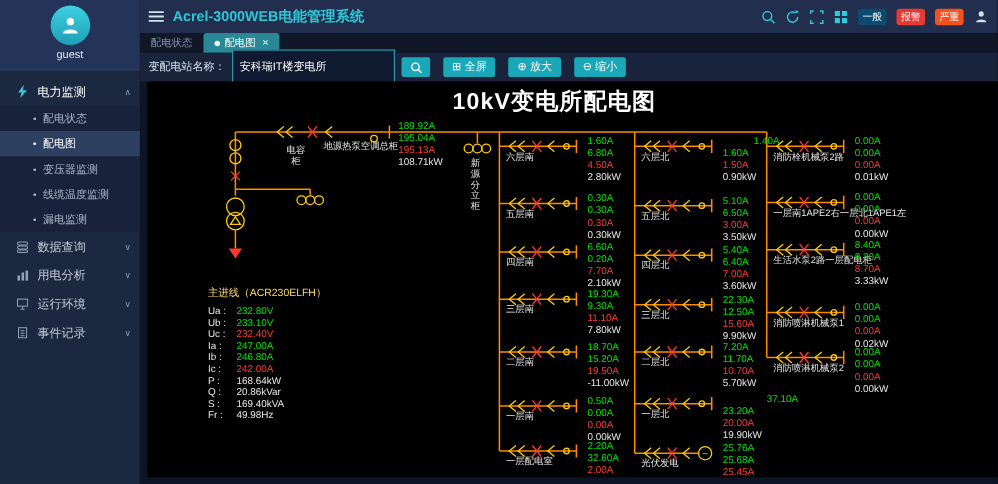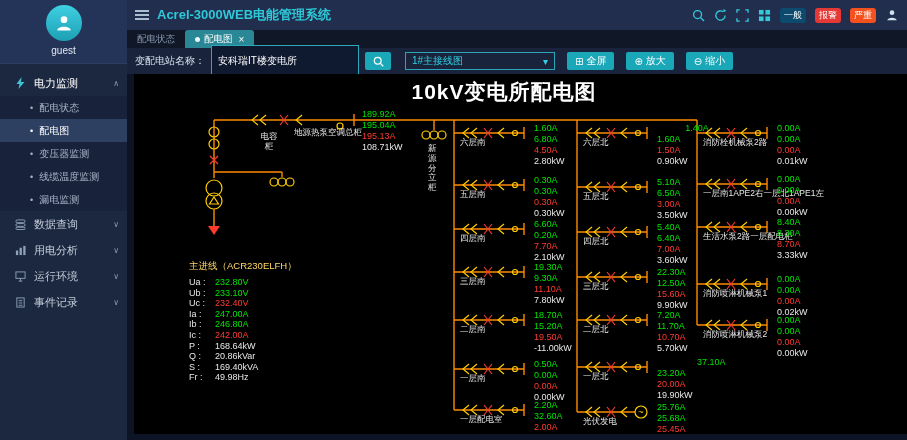--- a/index.html
+++ b/index.html
@@ -239,24 +239,20 @@
 
 <div class="toolbar">
   <span class="tlabel">变配电站名称：</span>
   <input class="tinput" value="安科瑞IT楼变电所" style="">
   <button class="sbtn">
     <svg width="11" height="11" viewBox="0 0 14 14">
         <circle cx="6" cy="6" r="4.3" fill="none" stroke="#fff" stroke-width="1.6"></circle>
         <line x1="9.4" y1="9.4" x2="13" y2="13" stroke="#fff" stroke-width="1.6"></line>
       </svg>
   </button>
-  <div class="tselect">
-    <span>1#主接线图</span>
-    <span>▾</span>
-  </div>
   <button class="tbtn">
     <span>⊞</span>
     <span>全屏</span>
   </button>
   <button class="tbtn">
     <span>⊕</span>
     <span>放大</span>
   </button>
   <button class="tbtn">
     <span>⊖</span>

